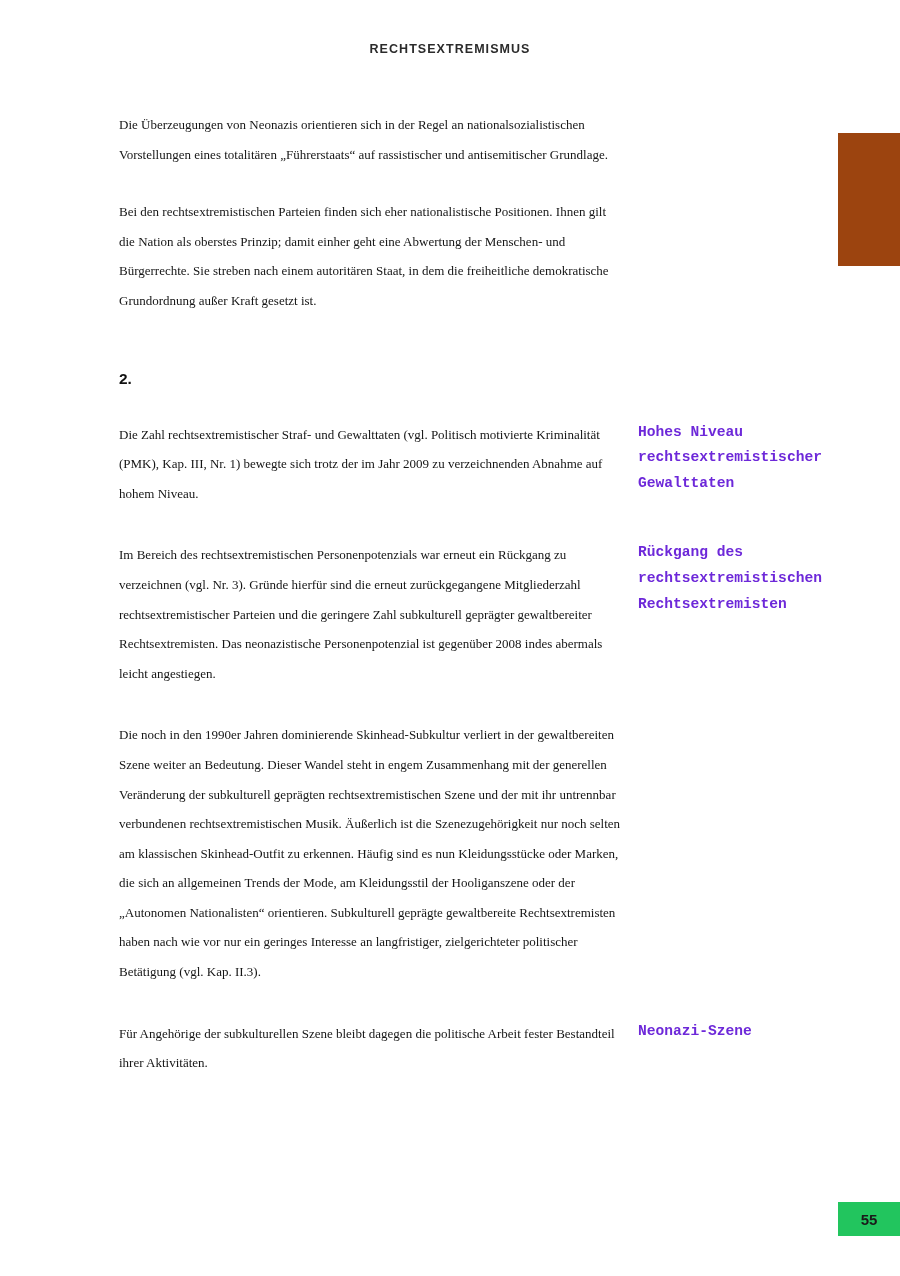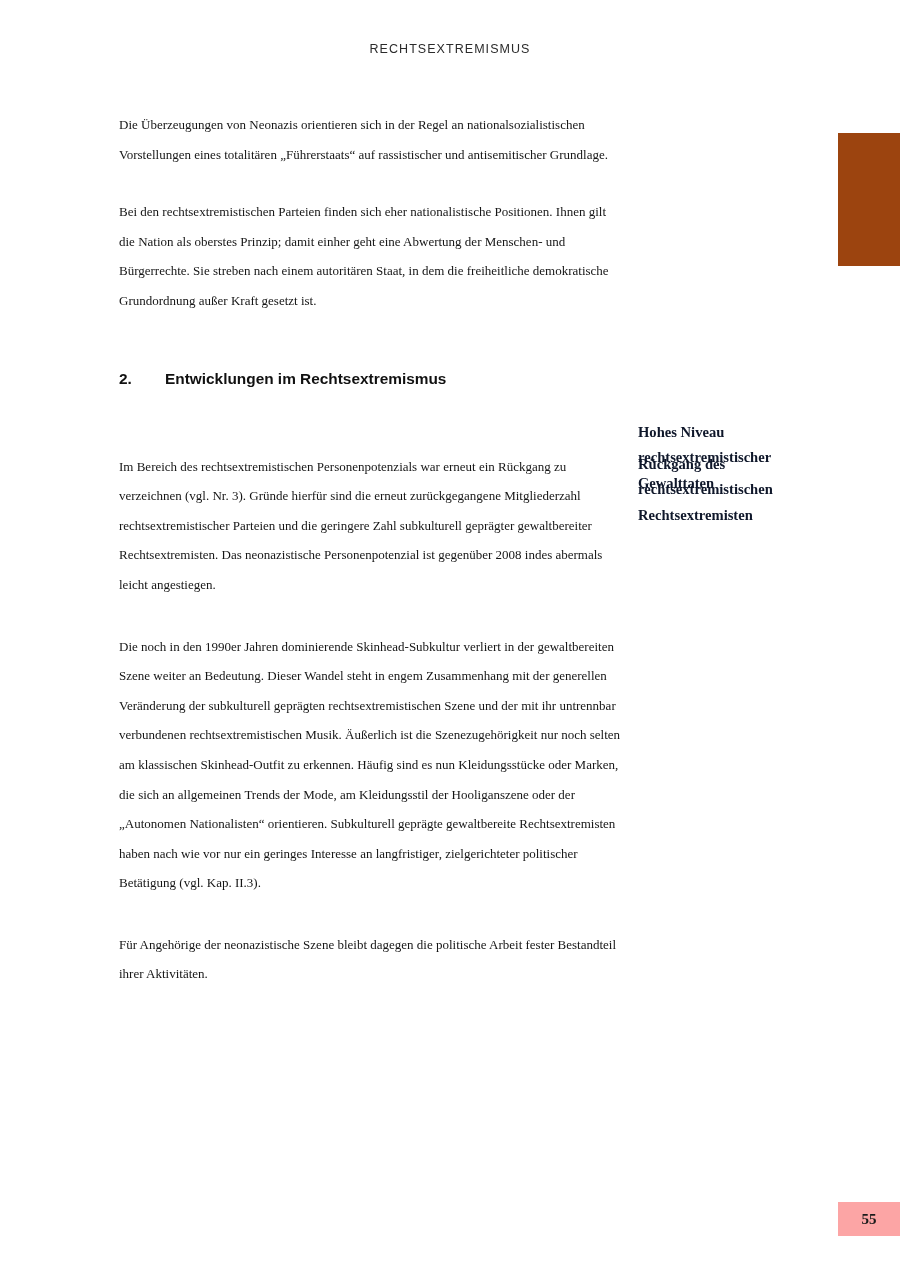--- a/index.html
+++ b/index.html
@@ -26,21 +26,21 @@
   .running-head {
     position: absolute;
     top: 42px;
     left: 0;
     width: 900px;
     text-align: center;
     font-family: "Liberation Sans", sans-serif;
     font-size: 12.5px;
     letter-spacing: 1.05px;
     color: #2b2b2b;
-    font-weight: 400;
+    font-weight: 700;
   }
 
   
   .chapter-tab {
     position: absolute;
     left: 838px;
     top: 133px;
     width: 62px;
     height: 133px;
     background: #9c440f;
@@ -89,25 +89,25 @@
     margin: 0;
     hyphens: none;
     white-space: pre-line;
   }
 
   .note {
     position: absolute;
     left: 519px;
     top: 0;
     width: 180px;
-    font-family: Liberation Serif, serif;
+    font-family: Liberation Mono, monospace;
     font-weight: bold;
     font-size: 14.6px;
     line-height: 25.9px;
-    color: #0f172a;
+    color: #6d28d9;
     white-space: pre-line;
   }
 
   
   .section-heading {
     display: flex;
     font-family: "Liberation Sans", sans-serif;
     font-weight: bold;
     font-size: 15.4px;
     color: #111111;
@@ -139,47 +139,48 @@
     <div class="sp-28"></div>
 
     <div class="block">
       <p class="para body-col">Bei den rechtsextremistischen Parteien finden sich eher nationalistische Positionen. Ihnen gilt die Nation als oberstes Prinzip; damit einher geht eine Abwertung der Menschen- und Bürgerrechte. Sie streben nach einem autoritären Staat, in dem die freiheitliche demokratische Grundordnung außer Kraft gesetzt ist.</p>
     </div>
 
     <div class="sp-54"></div>
 
     <div class="section-heading">
       <span class="sec-num">2.</span>
-      <span>Entwicklungen im Rechtsextremismus</span>
     </div>
 
     <div class="sp-32"></div>
 
     <div class="block">
+      <p class="para body-col">Die Zahl rechtsextremistischer Straf- und Gewalttaten (vgl. Politisch motivierte Kriminalität (PMK), Kap. III, Nr. 1) bewegte sich trotz der im Jahr 2009 zu verzeichnenden Abnahme auf hohem Niveau.</p>
       <div class="note">Hohes Niveau rechtsextremistischer Gewalttaten</div>
     </div>
 
     <div class="sp-32"></div>
 
     <div class="block">
       <p class="para body-col">Im Bereich des rechtsextremistischen Personenpotenzials war erneut ein Rückgang zu verzeichnen (vgl. Nr. 3). Gründe hierfür sind die erneut zurückgegangene Mitgliederzahl rechtsextremistischer Parteien und die geringere Zahl subkulturell geprägter gewaltbereiter Rechtsextremisten. Das neonazistische Personenpotenzial ist gegenüber 2008 indes abermals leicht angestiegen.</p>
       <div class="note">Rückgang des rechtsextremistischen Rechtsextremisten</div>
     </div>
 
     <div class="sp-32"></div>
 
     <div class="block">
       <p class="para body-col">Die noch in den 1990er Jahren dominierende Skinhead-Subkultur verliert in der gewaltbereiten Szene weiter an Bedeutung. Dieser Wandel steht in engem Zusammenhang mit der generellen Veränderung der subkulturell geprägten rechtsextremistischen Szene und der mit ihr untrennbar verbundenen rechtsextremistischen Musik. Äußerlich ist die Szenezugehörigkeit nur noch selten am klassischen Skinhead-Outfit zu erkennen. Häufig sind es nun Kleidungsstücke oder Marken, die sich an allgemeinen Trends der Mode, am Kleidungsstil der Hooliganszene oder der „Autonomen Nationalisten“ orientieren. Subkulturell geprägte gewaltbereite Rechtsextremisten haben nach wie vor nur ein geringes Interesse an langfristiger, zielgerichteter politischer Betätigung (vgl. Kap. II.3).</p>
     </div>
 
     <div class="sp-32"></div>
 
     <div class="block">
-      <p class="para body-col">Für Angehörige der neonazistische Szene bleibt dagegen die politische Arbeit fester Bestandteil ihrer Aktivitäten.</p>
+      <p class="para body-col">Für Angehörige der subkulturellen Szene bleibt dagegen die politische Arbeit fester Bestandteil ihrer Aktivitäten.</p>
+      <div class="note">Neonazi-Szene</div>
     </div>
 
   </div>
 
-  <div class="page-number-chip" style="background: #fca5a5; font-family: Liberation Serif, serif;">
+  <div class="page-number-chip" style="background: #22c55e;">
     <span>55</span>
   </div>
 
 </div>
 
 </body></html>

